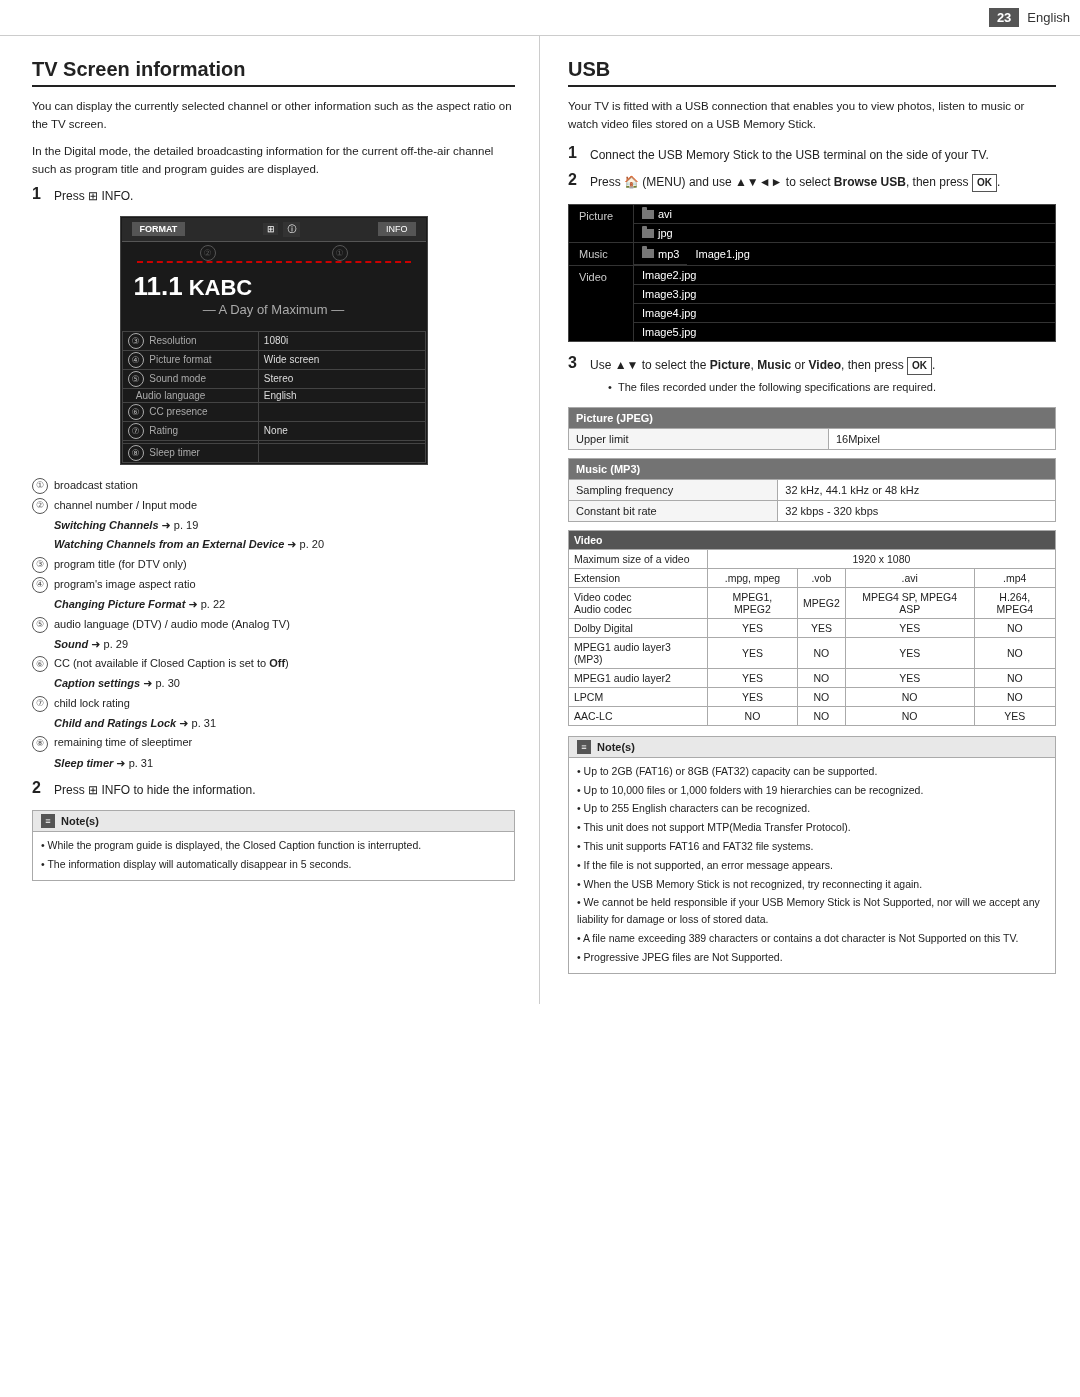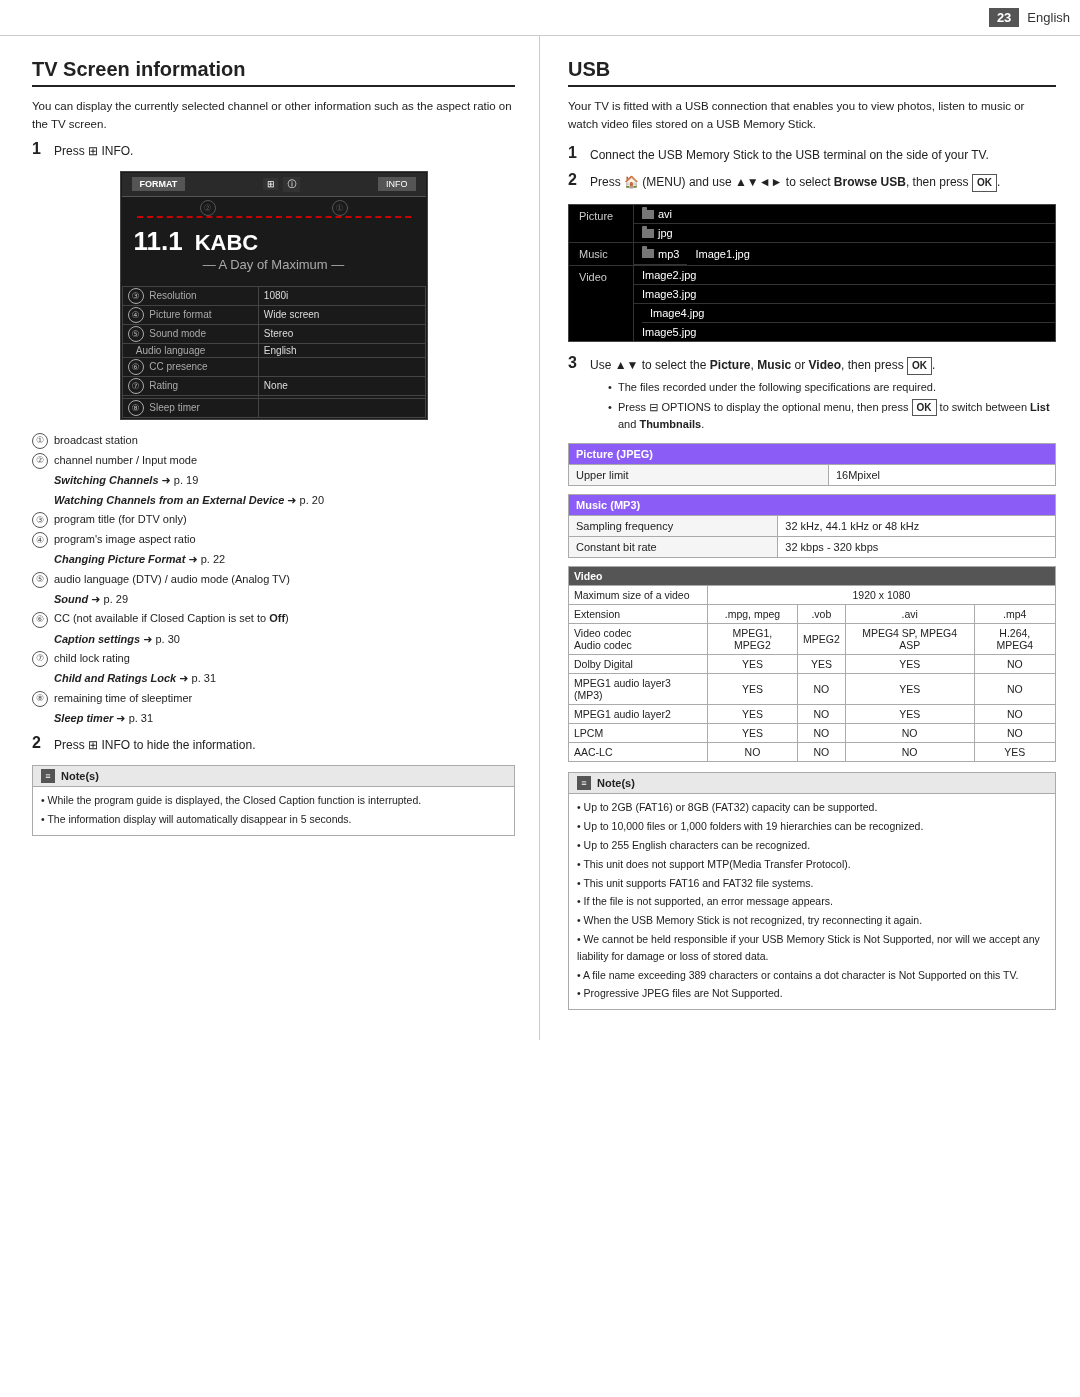--- a/index.html
+++ b/index.html
@@ -126,21 +126,21 @@
       padding: 1px 4px;
       font-size: 9px;
       color: #fff;
     }
     .tv-channel-info {
       padding: 8px 12px 4px 12px;
     }
     .channel-num {
       display: flex;
       align-items: baseline;
-      gap: 12px;
+      gap: 6px;
     }
     .channel-num-big {
       font-size: 26px;
       font-weight: bold;
       color: #fff;
     }
     .channel-call {
       font-size: 22px;
       font-weight: bold;
       color: #fff;
@@ -257,21 +257,21 @@
       border-collapse: collapse;
       font-size: 11px;
       margin-bottom: 8px;
     }
     .spec-table th, .spec-table td {
       border: 1px solid #aaa;
       padding: 4px 7px;
       text-align: left;
     }
     .spec-table .section-header-row td {
-      background: #8b5cf6;
+      background: #737373;
       color: #fff;
       font-weight: bold;
     }
     .spec-table .label-cell {
       background: #f5f5f5;
     }
 
     
     .italic-bold {
       font-style: italic;
@@ -356,20 +356,21 @@
   <span class="page-number-badge">23</span>
   <span class="lang-label">English</span>
 </div>
 
 <div class="main-content">
 
   <div class="left-col">
     <h2 class="section-title">TV Screen information</h2>
 
     <p class="intro-text">You can display the currently selected channel or other information such as the aspect ratio on the TV screen.</p>
+    <p class="intro-text">In the Digital mode, the detailed broadcasting information for the current off-the-air channel such as program title and program guides are displayed.</p>
 
     <div class="step">
       <span class="step-num">1</span>
       <div class="step-content">
         <span class="step-instruction">Press ⊞ INFO.</span>
       </div>
     </div>
 
     <div class="tv-info-display">
 
@@ -573,37 +574,36 @@
 
       <div style="display:flex;">
         <div style="color:#ccc; width:65px; padding:5px 10px; font-size:11px; border-right:1px solid #333;">Video</div>
         <div style="flex:1; display:flex; flex-direction:column;">
           <div style="display:flex; align-items:center; padding:3px 8px; border-bottom:1px solid #333;">
             <span>Image2.jpg</span>
           </div>
           <div style="display:flex; align-items:center; padding:3px 8px; border-bottom:1px solid #333;">
             <span>Image3.jpg</span>
           </div>
-          <div style="display:flex; align-items:center; padding:3px 8px; border-bottom:1px solid #333;margin-left:8px;">
+          <div style="display:flex; align-items:center; padding:3px 8px; border-bottom:1px solid #333;">
             <span>Image4.jpg</span>
           </div>
           <div style="display:flex; align-items:center; padding:3px 8px;">
             <span>Image5.jpg</span>
           </div>
         </div>
       </div>
     </div>
 
     <div class="step">
       <span class="step-num">3</span>
       <div class="step-content">
         <span class="step-instruction">Use ▲▼ to select the <strong>Picture</strong>, <strong>Music</strong> or <strong>Video</strong>, then press <span class="ok-btn">OK</span>.</span>
         <ul class="sub-bullets">
           <li>The files recorded under the following specifications are required.</li>
-          <li>Press ⊟ OPTIONS to display the optional menu, then press <span class="ok-btn">OK</span> to switch between <strong>List</strong> and <strong>Thumbnails</strong>.</li>
         </ul>
       </div>
     </div>
 
     <table class="spec-table">
       <tbody>
           <tr class="section-header-row">
         <td colspan="2">Picture (JPEG)</td>
       </tr>
       <tr>

